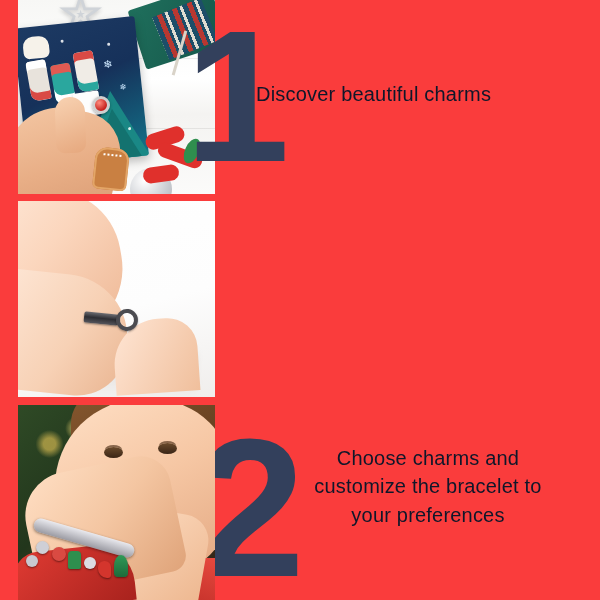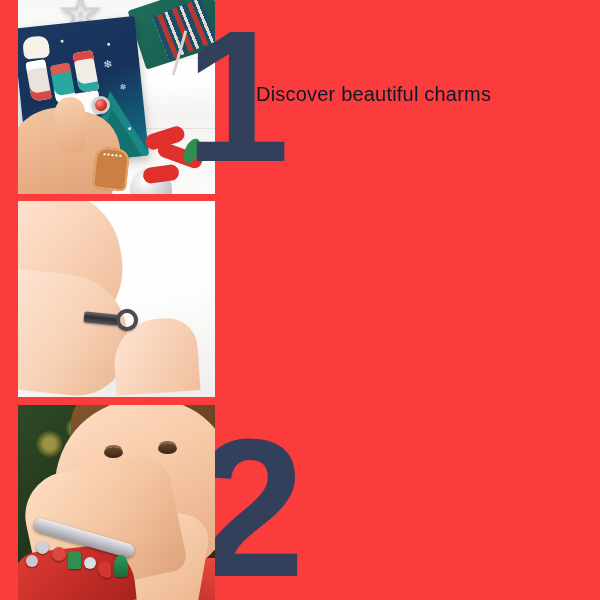--- a/index.html
+++ b/index.html
@@ -369,20 +369,23 @@
         <div class="thumbnail"></div>
       </div>
       <div class="finger2"></div>
       <div class="finger3"></div>
       <div class="claspbar"></div>
       <div class="ring"></div>
     </div>
 
     <div class="numeral" id="numeral-2">2</div>
 
+    <div class="caption" id="caption-2">Choose charms and
+customize the bracelet to
+your preferences</div>
   </section>
 
   <section class="step" id="step-3">
 
     <div class="photo p3">
       <div class="bg"></div>
       <div class="hair"></div>
       <div class="face"></div>
       <div class="eye l"></div>
       <div class="eye r"></div>

